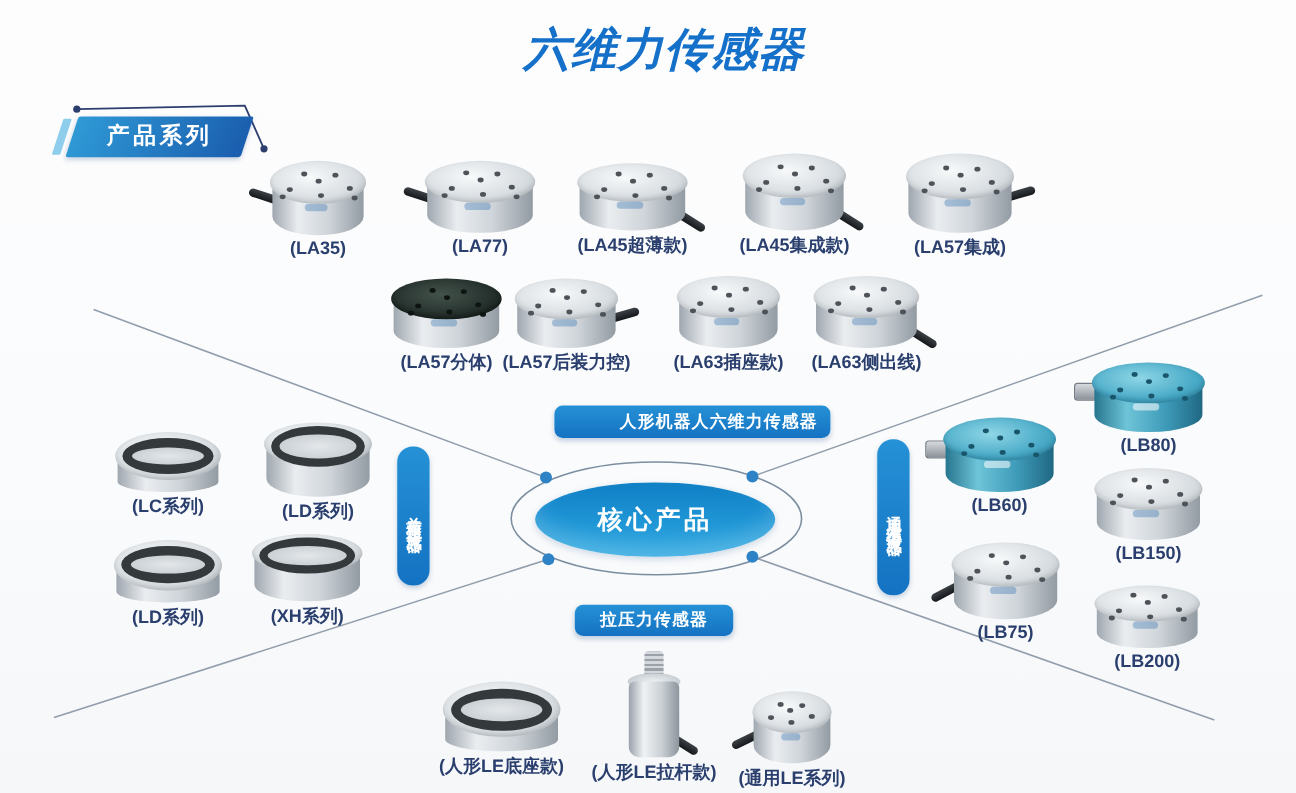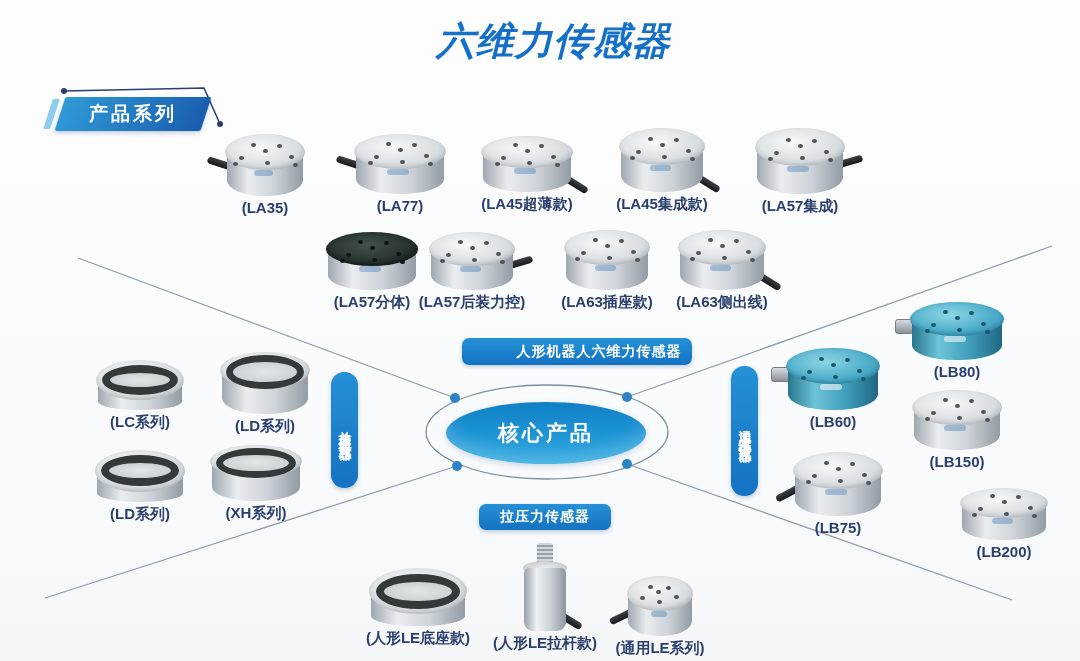--- a/index.html
+++ b/index.html
@@ -326,21 +326,21 @@
 <div class="prod" style="left:897px;top:390px">
   <div class="art" style="width:90px;height:60px">
     <div class="s-body"></div>
       <div class="s-top"></div>
     <div class="holes"></div>
       <div class="brand"></div>
   </div>
   <div class="lbl">(LB150)</div>
 </div>
 
-<div class="prod" style="left:944px;top:488px">
+<div class="prod" style="left:896px;top:488px">
   <div class="art" style="width:88px;height:52px">
     <div class="s-body"></div>
       <div class="s-top"></div>
     <div class="holes"></div>
       <div class="brand"></div>
   </div>
   <div class="lbl">(LB200)</div>
 </div>
 
 <div class="prod" style="left:353px;top:568px;width:130px">

